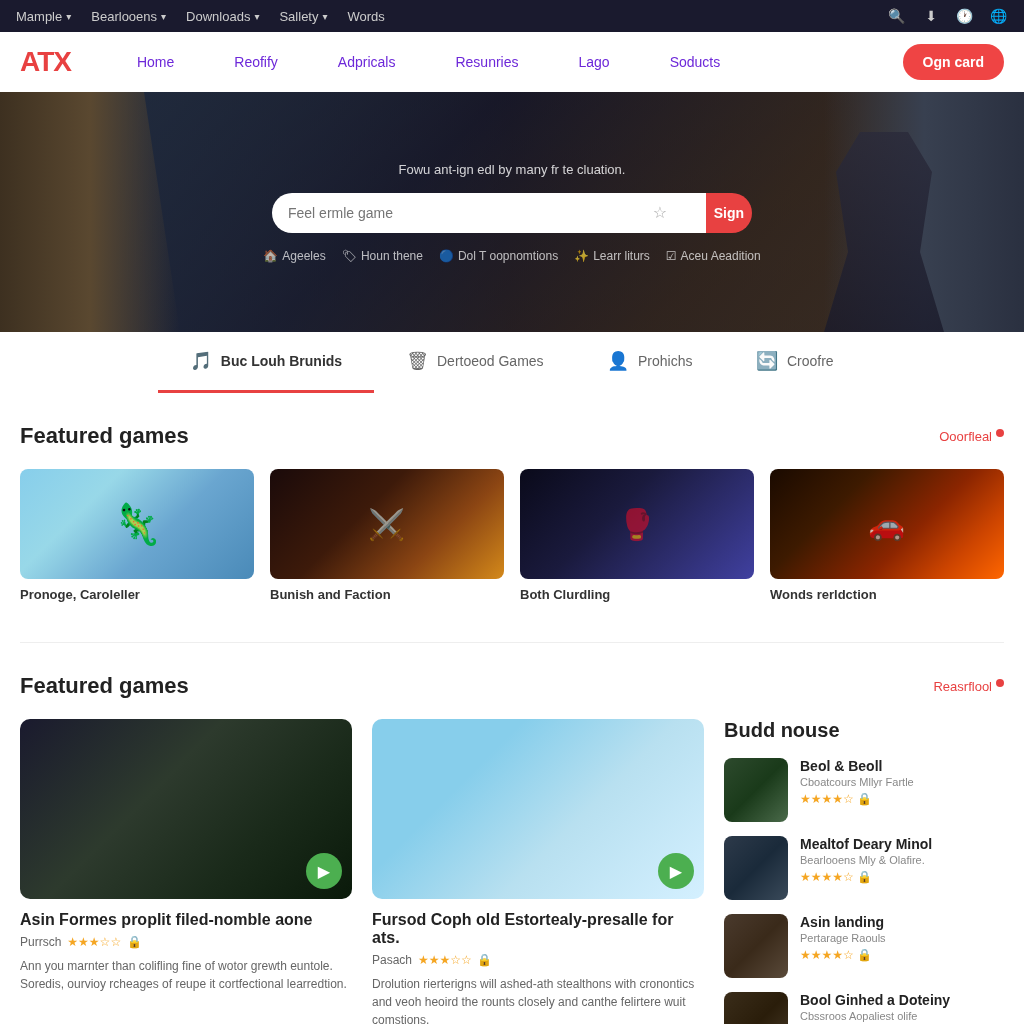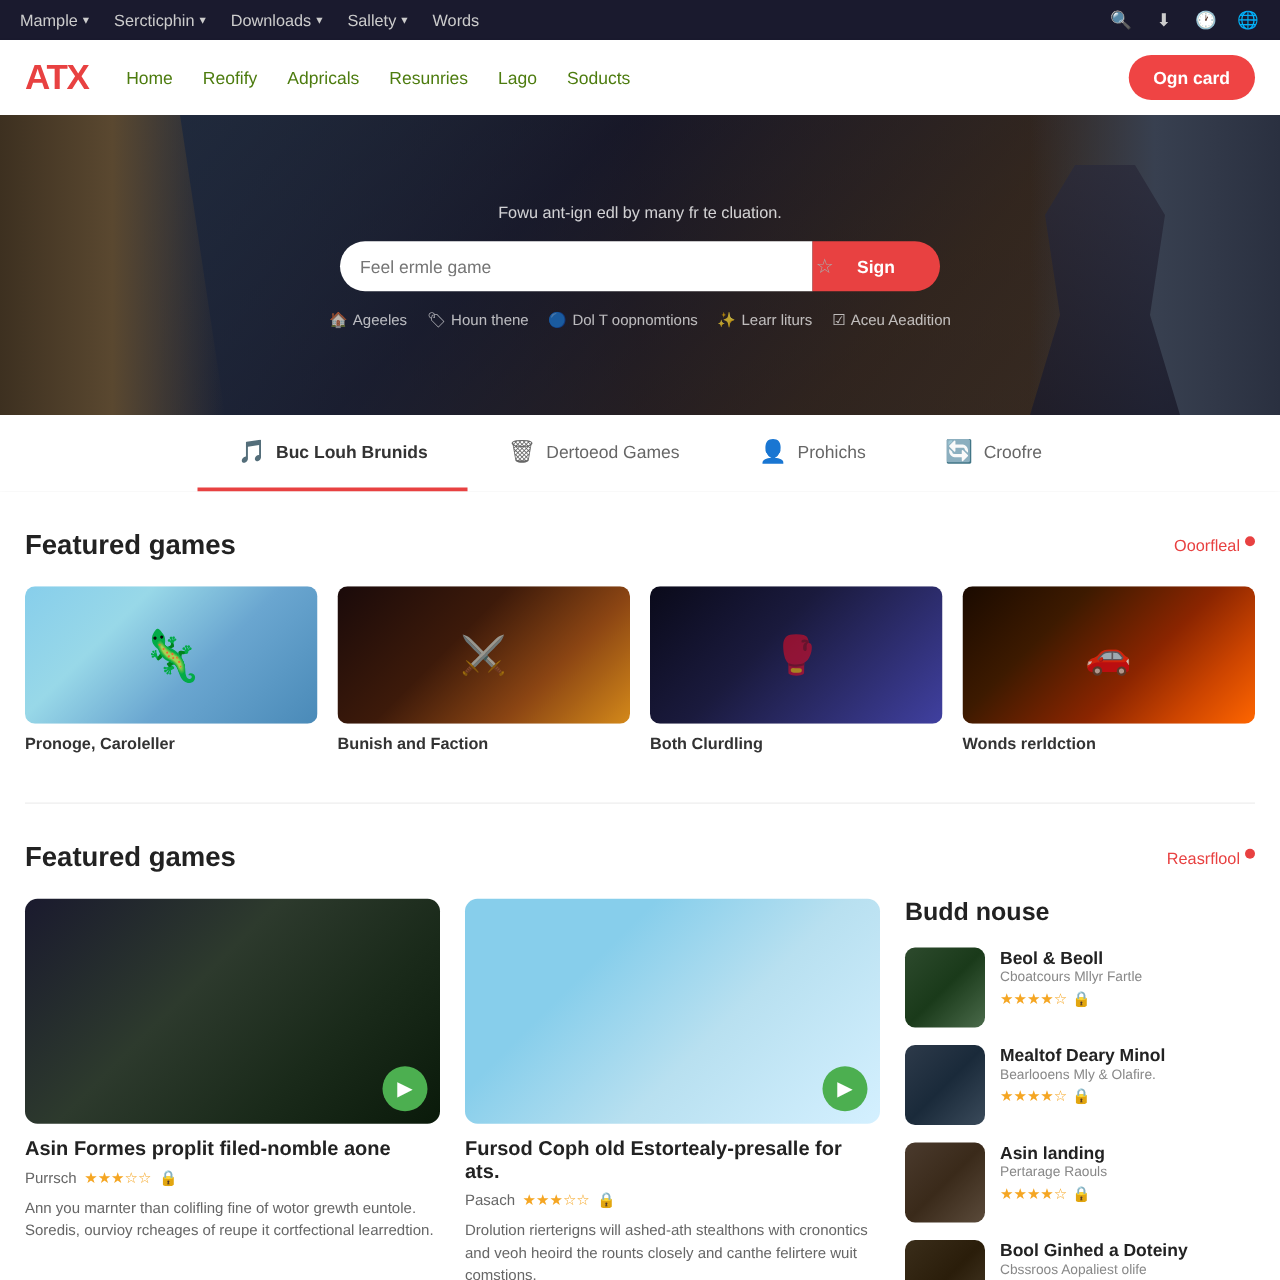--- a/index.html
+++ b/index.html
@@ -32,21 +32,21 @@
       box-shadow: 0 1px 3px rgba(0,0,0,0.1);
     }
     .logo {
       font-size: 28px;
       font-weight: 900;
       color: #e84141;
       margin-right: 30px;
       letter-spacing: -1px;
     }
     .nav-links { display: flex; gap: 24px; flex: 1; }
-    .nav-link { color: #4d7c0f; font-size: 14px; cursor: pointer; text-decoration: none; }
+    .nav-link { color: #6d28d9; font-size: 14px; cursor: pointer; text-decoration: none; margin-left: 36px; }
     .nav-btn {
       background: #ef4444;
       color: white;
       border: none;
       padding: 10px 20px;
       border-radius: 20px;
       font-size: 14px;
       cursor: pointer;
       font-weight: 700;
     }
@@ -118,21 +118,21 @@
     .hero-search-icon {
       position: absolute;
       right: 85px;
       color: #aaa;
       font-size: 16px;
     }
     .hero-search-btn {
       background: #e84141;
       color: white;
       border: none;
-      padding: 12px 36px;
+      padding: 12px 8px;
       border-radius: 0 25px 25px 0;
       font-size: 14px;
       cursor: pointer;
       font-weight: 600;
     }
     .hero-tags {
       position: relative;
       z-index: 2;
       display: flex;
       gap: 16px;
@@ -285,21 +285,21 @@
 </head>
 <body>
 
 <div class="top-bar">
   <div class="top-bar-left">
     <span class="top-bar-item">
       <span>Mample</span>
       <span class="chevron">▾</span>
     </span>
     <span class="top-bar-item">
-      <span>Sercticphin</span>
+      <span>Bearlooens</span>
       <span class="chevron">▾</span>
     </span>
     <span class="top-bar-item">
       <span>Downloads</span>
       <span class="chevron">▾</span>
     </span>
     <span class="top-bar-item">
       <span>Sallety</span>
       <span class="chevron">▾</span>
     </span>

